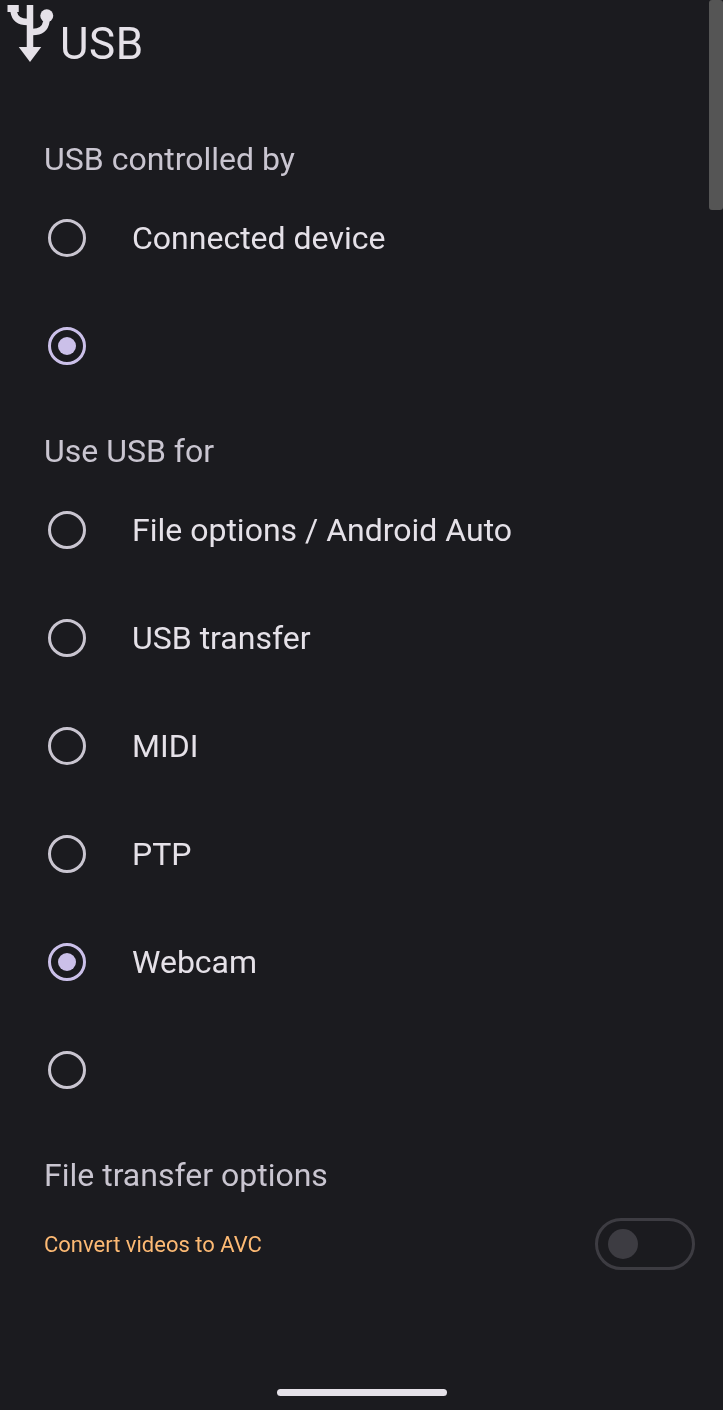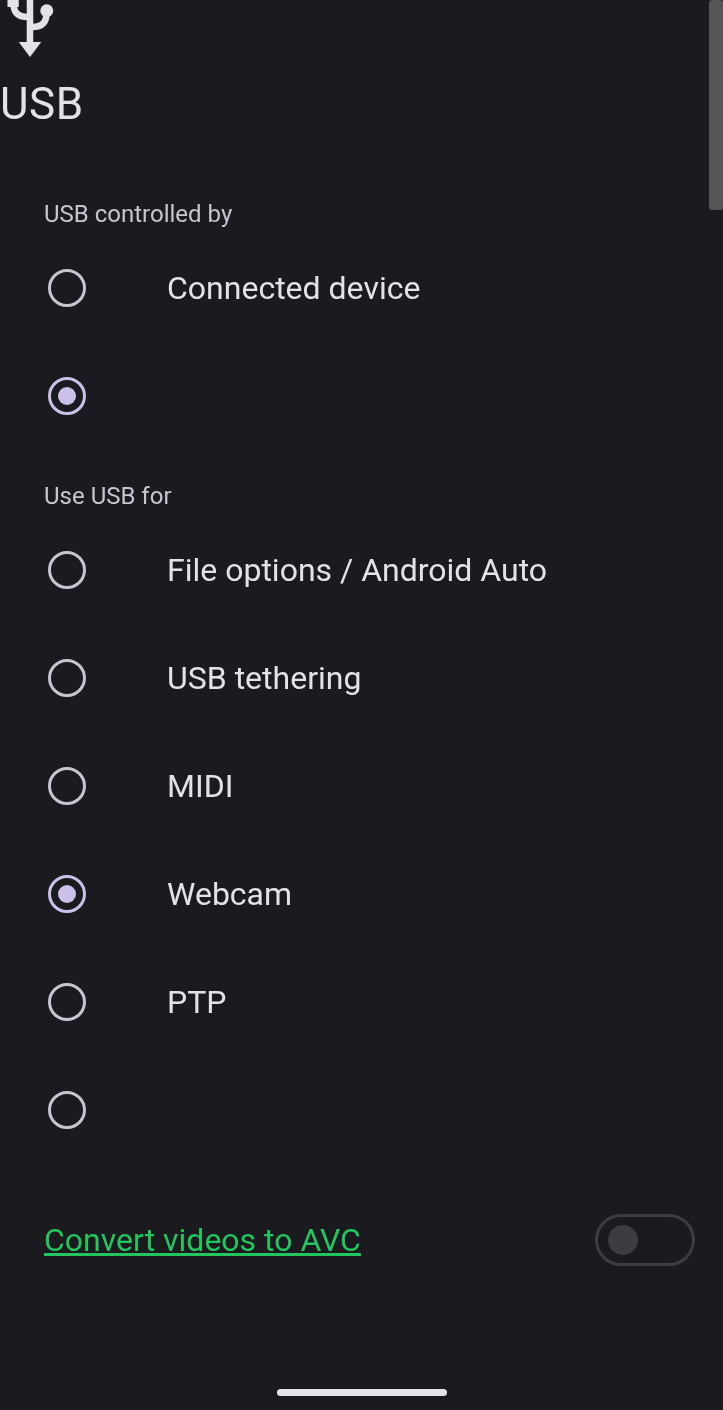--- a/index.html
+++ b/index.html
@@ -28,22 +28,22 @@
     height: 210px;
     background: #555;
     border-radius: 3px;
   }
   .content {
     padding: 0 0 0 0;
     width: 100%;
   }
   .header {
     display: flex;
-    flex-direction: column;
-    align-items: flex-start;
+    flex-direction: row;
+    align-items: center;
     padding-top: 0;
   }
   .usb-icon-wrap {
     height: 60px;
     display:flex;
     align-items:flex-start;
     justify-content:center;
     overflow:hidden;
   }
   .usb-icon {
@@ -57,32 +57,31 @@
     font-weight: 400;
     margin-top: 18px;
     color: #e5e1e8;
     letter-spacing: 0.5px;
   }
   .section {
     margin-top: 70px;
   }
   .section.tight { margin-top: 32px; }
   .section-heading {
-    font-size: 24px;
+    font-size: 32px;
     font-weight: 400;
     color: #c9c5d0;
     margin: 0 0 6px 44px;
   }
   .radio-item {
     display: flex;
     align-items: center;
     height: 108px;
     padding-left: 48px;
     cursor: pointer;
-    gap: 35px;
   }
   .radio-outer {
     width: 32px;
     height: 32px;
     border: 3px solid #c9c5d0;
     border-radius: 50%;
     display: flex;
     align-items: center;
     justify-content: center;
     flex-shrink: 0;
@@ -105,23 +104,22 @@
   }
   .toggle-row {
     display: flex;
     align-items: center;
     justify-content: space-between;
     padding: 0 28px 0 44px;
     height: 100px;
     margin-top: -6px;
   }
   .toggle-label {
-    font-size: 32px;
-    color: #22c55e;
-    text-decoration: underline;
+    font-size: 22px;
+    color: #fdba74;
   }
   .switch {
     width: 100px;
     height: 52px;
     border-radius: 26px;
     border: 3px solid #3d3c42;
     background: transparent;
     position: relative;
     box-sizing: border-box;
   }
@@ -190,42 +188,43 @@
 
   <div class="section tight">
     <div class="section-heading">Use USB for</div>
 
     <div class="radio-item">
       <div class="radio-outer"></div>
       <div class="radio-label">File options / Android Auto</div>
     </div>
     <div class="radio-item">
       <div class="radio-outer"></div>
-      <div class="radio-label">USB tethering</div>
+      <div class="radio-label">USB transfer</div>
     </div>
     <div class="radio-item">
       <div class="radio-outer"></div>
       <div class="radio-label">MIDI</div>
+    </div>
+    <div class="radio-item">
+      <div class="radio-outer"></div>
+      <div class="radio-label">PTP</div>
     </div>
     <div class="radio-item">
       <div class="radio-outer selected">
           <div class="radio-inner"></div>
         </div>
       <div class="radio-label">Webcam</div>
     </div>
     <div class="radio-item">
       <div class="radio-outer"></div>
-      <div class="radio-label">PTP</div>
-    </div>
-    <div class="radio-item">
-      <div class="radio-outer"></div>
     </div>
   </div>
 
   <div class="section tight">
+    <div class="section-heading">File transfer options</div>
 
     <div class="toggle-row">
       <div class="toggle-label">Convert videos to AVC</div>
       <div class="switch">
         <div class="switch-knob"></div>
       </div>
     </div>
   </div>
 
 </div>

